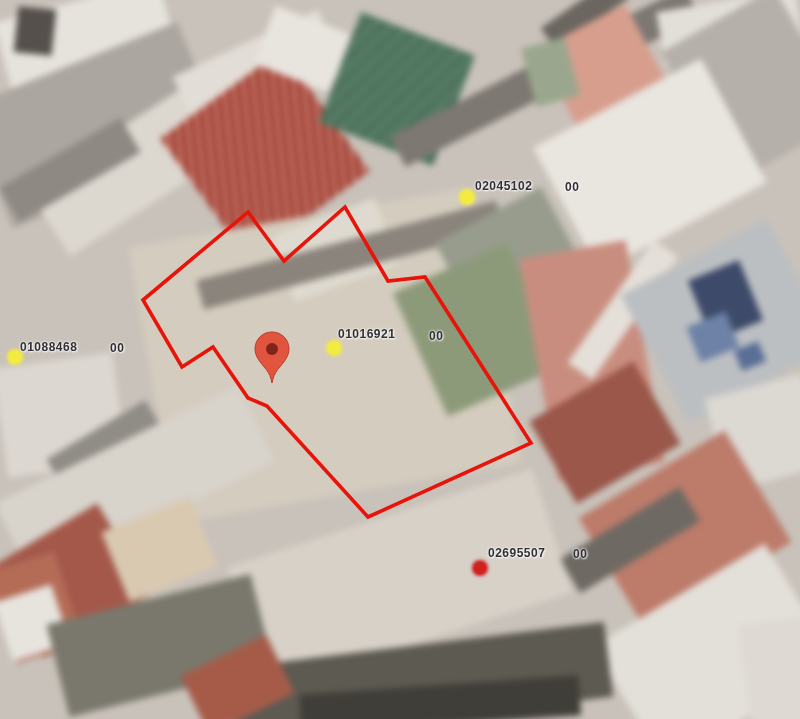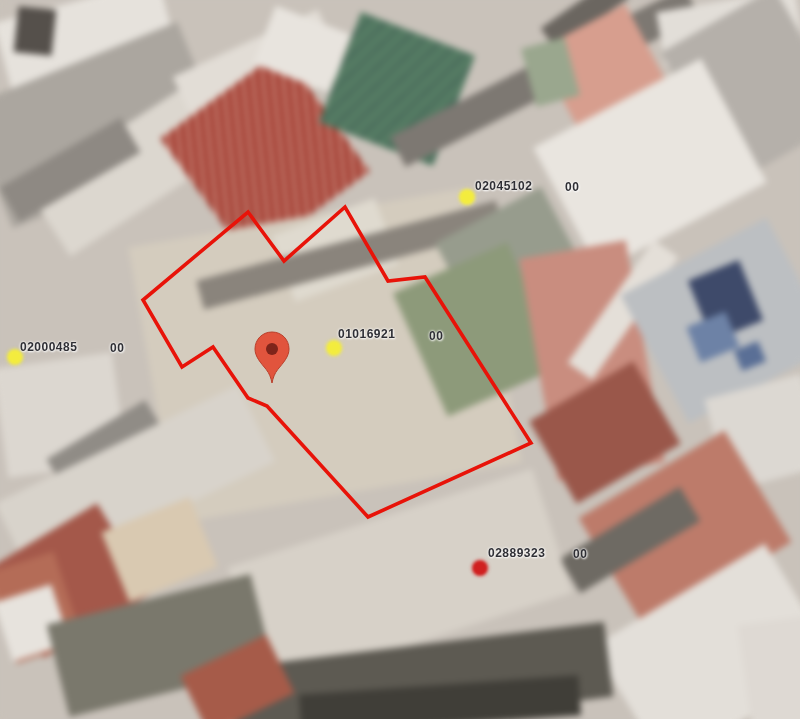--- a/index.html
+++ b/index.html
@@ -88,31 +88,31 @@
     <polygon points="248,212 284,261 345,207 388,281 425,277 531,443 368,517 267,406 248,398 213,347 182,367 143,300" fill="none" stroke="#e81309" stroke-width="3.6" stroke-linejoin="miter" style="pointer-events:stroke;"></polygon>
   </svg>
 
   <div>
     <span class="pdot" style="left: 460px; top: 190px; background: rgb(243, 236, 62); box-shadow: rgb(243, 236, 62) 0px 0px 3px 1px;"></span>
     <span class="plabel" style="left: 475px; top: 179px;">02045102</span>
     <span class="plabel" style="left: 565px; top: 180px;">00</span>
   </div>
   <div>
     <span class="pdot" style="left: 8px; top: 350px; background: rgb(243, 236, 62); box-shadow: rgb(243, 236, 62) 0px 0px 3px 1px;"></span>
-    <span class="plabel" style="left: 20px; top: 340px;">02000485</span>
+    <span class="plabel" style="left: 20px; top: 340px;">01088468</span>
     <span class="plabel" style="left: 110px; top: 341px;">00</span>
   </div>
   <div>
     <span class="pdot" style="left: 327px; top: 341px; background: rgb(243, 236, 62); box-shadow: rgb(243, 236, 62) 0px 0px 3px 1px;"></span>
     <span class="plabel" style="left: 338px; top: 327px;">01016921</span>
     <span class="plabel" style="left: 429px; top: 329px;">00</span>
   </div>
   <div>
     <span class="pdot" style="left: 473px; top: 561px; background: rgb(208, 32, 32); box-shadow: rgb(208, 32, 32) 0px 0px 3px 1px;"></span>
-    <span class="plabel" style="left: 488px; top: 546px;">02889323</span>
+    <span class="plabel" style="left: 488px; top: 546px;">02695507</span>
     <span class="plabel" style="left: 573px; top: 547px;">00</span>
   </div>
 
   <div id="pin-wrap" style="left: 252px; top: 330px;">
     <svg width="40" height="56" viewBox="0 0 40 56">
       <path d="M20 2 C10.2 2 3 9.6 3 19 C3 26.8 8.8 32.8 14.3 39.6 C17.4 43.5 19 47.8 20 53 C21 47.8 22.6 43.5 25.7 39.6 C31.2 32.8 37 26.8 37 19 C37 9.6 29.8 2 20 2 Z" fill="#e1543d" stroke="#b93f2b" stroke-width="1"></path>
       <circle cx="20" cy="19" r="6" fill="#7e241a"></circle>
     </svg>
   </div>
 

